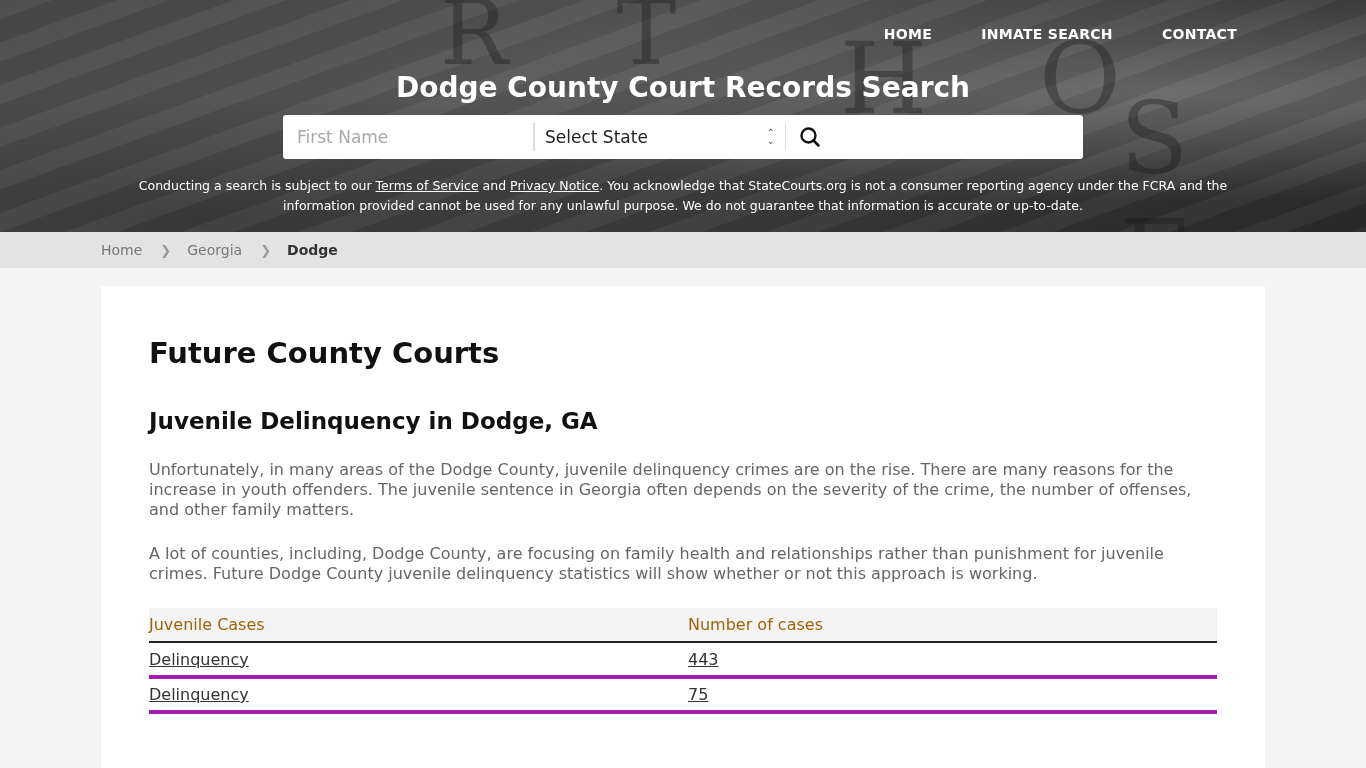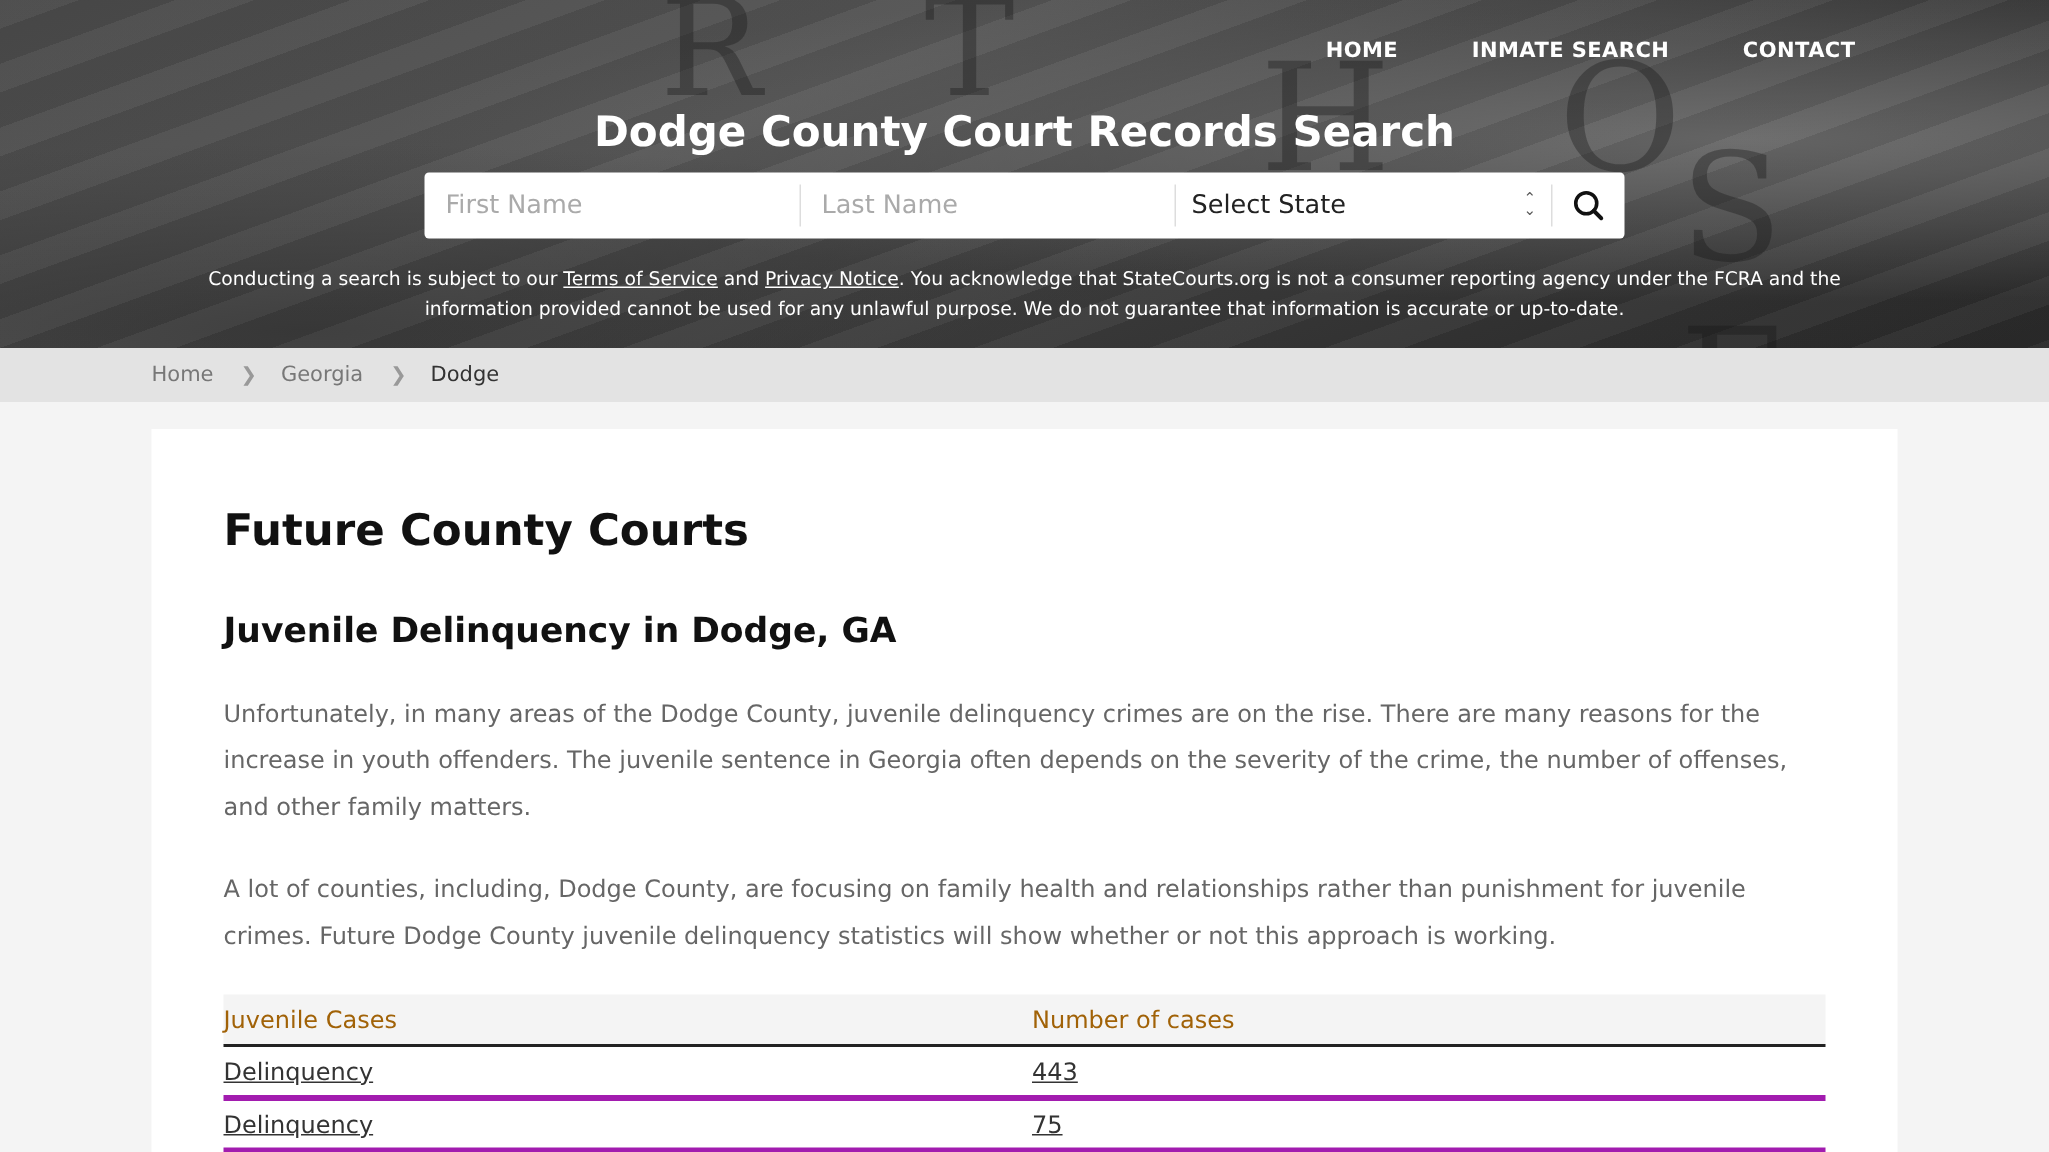--- a/index.html
+++ b/index.html
@@ -86,30 +86,30 @@
   }
   .disclaimer a { color: #fff; text-decoration: underline; }
   
   .crumbbar { height: 36px; background: #e3e3e3; }
   .crumbs {
     margin-left: 101px; height: 36px; display: flex; align-items: center;
     font-size: 14px; color: #777;
   }
   .crumbs a { color: #777; text-decoration: none; }
   .crumbs .chev { margin: 0 16px 0 18px; color: #999; font-size: 13px; }
-  .crumbs .current { color: #333; }
+  .crumbs .current { color: #333; font-weight: bold; }
   
   .card {
     position: absolute; top: 286px; left: 101px; width: 1164px; height: 500px;
     background: #fff; padding: 48px 48px 0 48px;
   }
   h1 { font-size: 29px; font-weight: bold; color: #111; margin-top: 2px; }
   h2 { font-size: 23px; font-weight: bold; color: #111; margin-top: 38px; }
   p {
-    font-size: 16px; line-height: 31px; color: #666; margin-top: 26px;
+    font-size: 16px; line-height: 20px; color: #666; margin-top: 26px;
   }
   p + p { margin-top: 24px; }
   table { width: 100%; border-collapse: collapse; margin-top: 24px; font-size: 16px; }
   th {
     text-align: left; font-weight: normal; color: #a16207; background: #f4f4f4;
     height: 34px; border-bottom: 2px solid #222; padding: 0;
   }
   td { height: 35px; border-bottom: 4px solid #a21caf; color: #333; padding: 0; text-decoration: underline; }
   th:first-child, td:first-child { width: 539px; }
 </style>
@@ -129,21 +129,20 @@
       <a href="#">INMATE SEARCH</a>
       <a href="#">CONTACT</a>
     </nav>
   </div>
 
   <div class="hero-title">Dodge County Court Records Search</div>
 
   <form class="search">
     <input class="fname" type="text" placeholder="First Name" style="">
     <span class="sep"></span>
-    <input class="lname" type="text" placeholder="Last Name" style="">
     <span class="sep"></span>
     <div class="select">
       <span>Select State</span>
       <span class="arrows">⌃<br>⌄</span>
     </div>
     <span class="sep"></span>
     <div class="go">
       <svg width="22" height="22" viewBox="0 0 22 22">
         <circle cx="9.5" cy="9.5" r="7" fill="none" stroke="#111" stroke-width="2.4"></circle>
         <line x1="14.5" y1="14.5" x2="19.5" y2="19.5" stroke="#111" stroke-width="2.6" stroke-linecap="round"></line>

